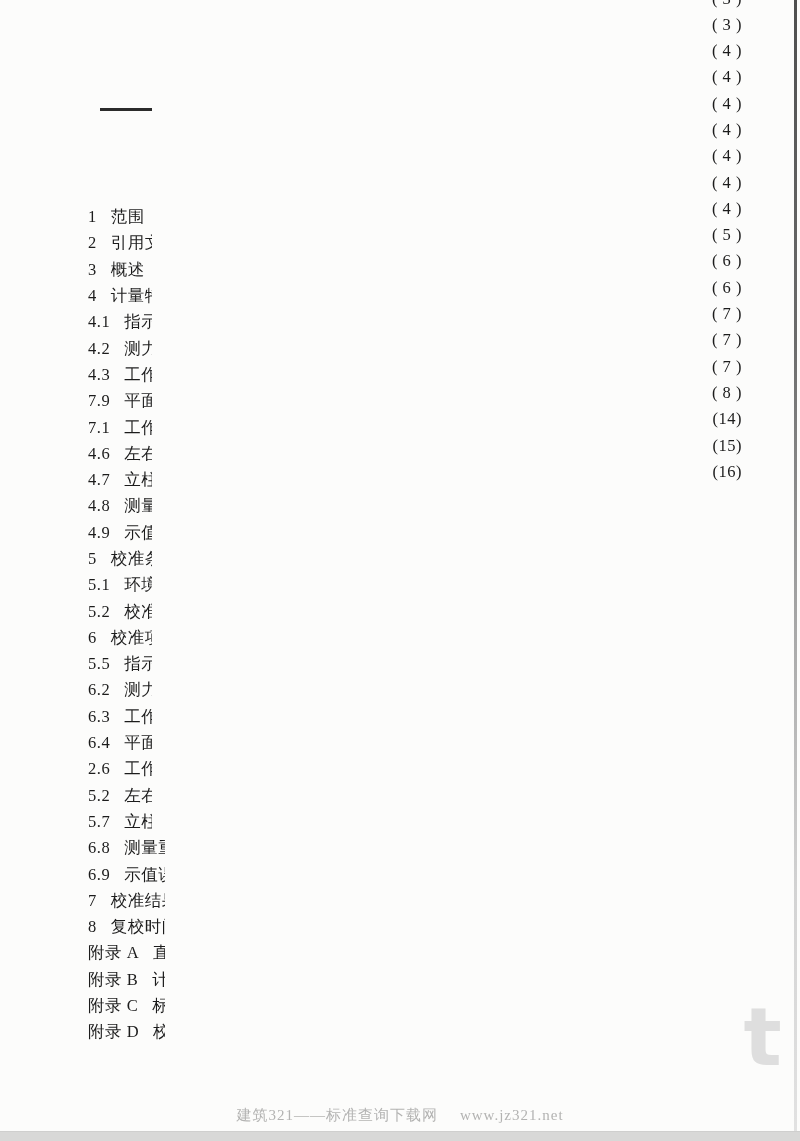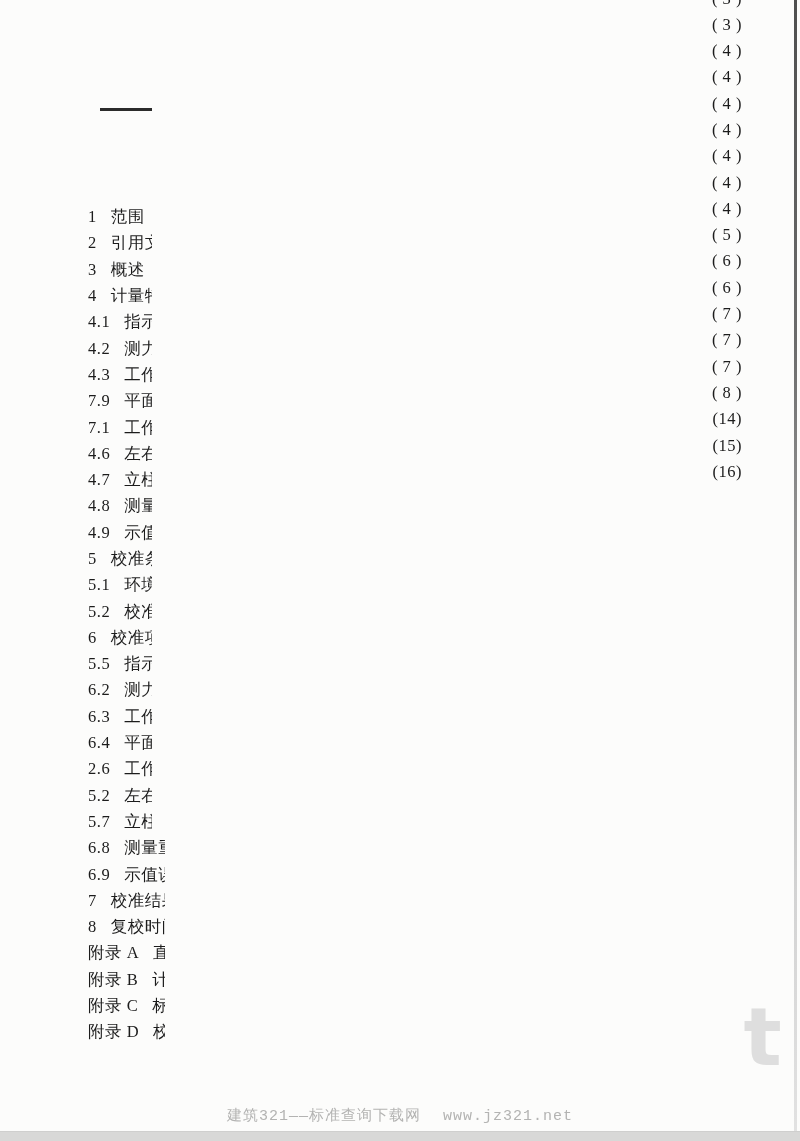--- a/index.html
+++ b/index.html
@@ -55,21 +55,20 @@
     position:absolute; left:393px; top:998px;
     font-family:"DejaVu Sans","Liberation Sans",sans-serif;
     font-weight:bold; font-size:80px; line-height:1;
     color:#cdcdcd; opacity:0.62; letter-spacing:1px;
     z-index:1; user-select:none;
   }
   .page-footer {
     position:absolute; left:0; bottom:16px; width:100%;
     text-align:center; color:#b3b3b2; font-size:15px; letter-spacing:1px;
     z-index:2;
-    font-family:Liberation Mono, monospace;
   }
   .page-footer .gap { display:inline-block; width:22px; }
 </style>
 </head>
 <body>
 
 <div class="page">
 
   <div class="doc-header">
     <span>JJF 1140—2006</span>

